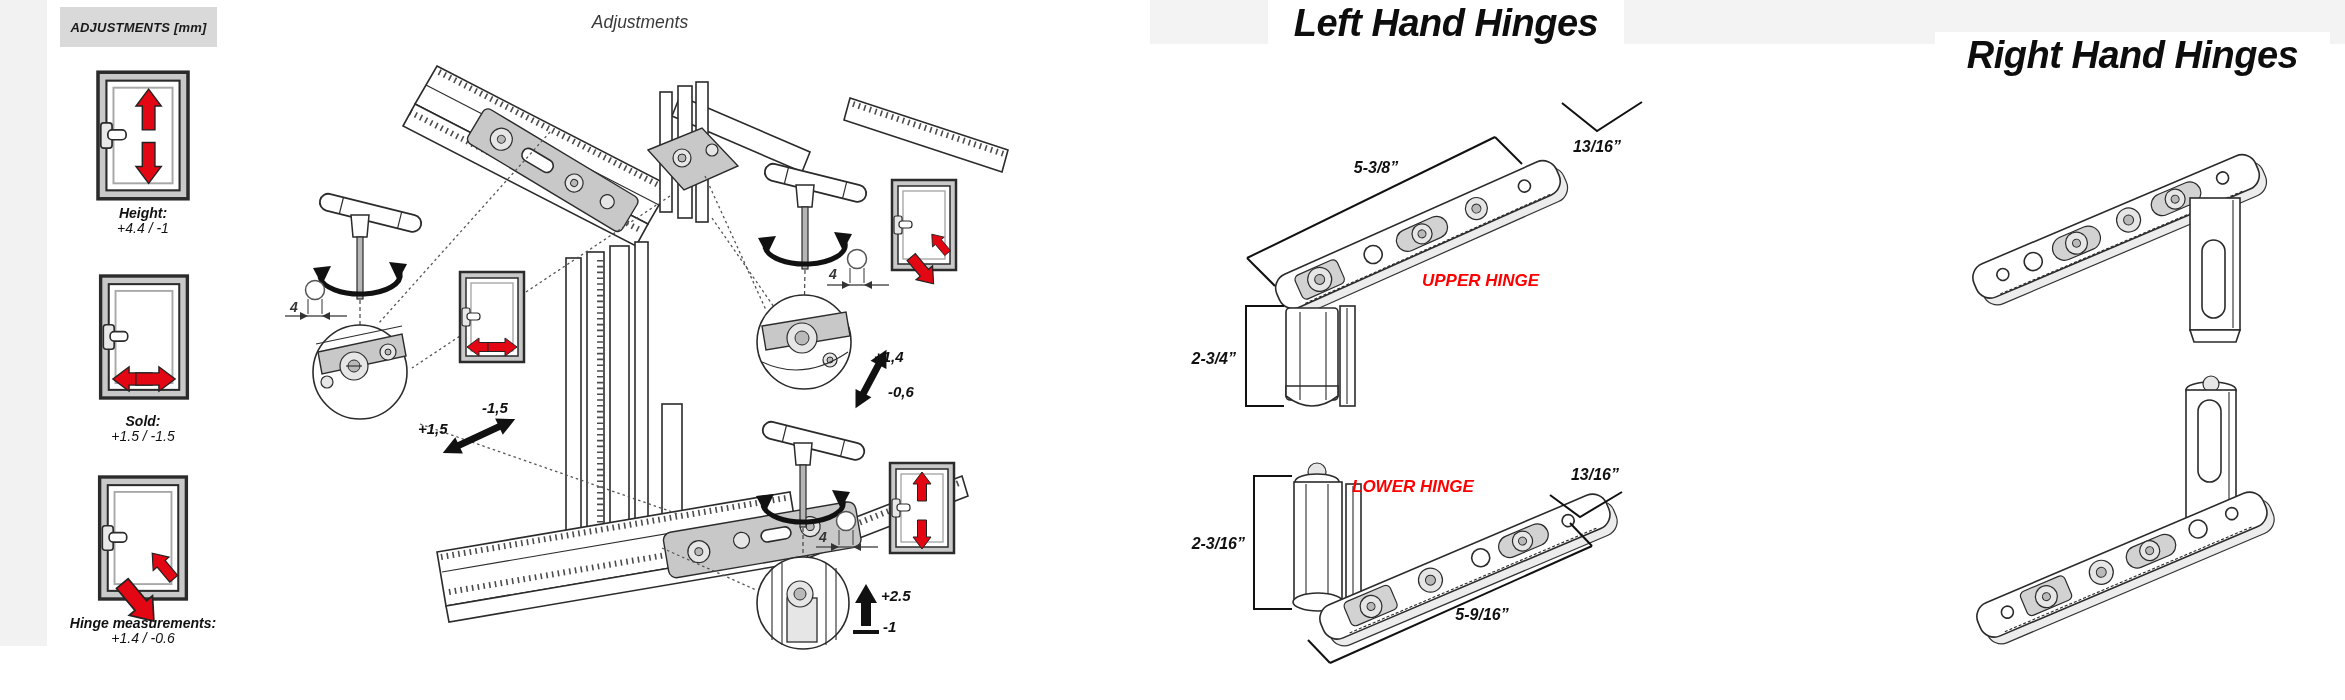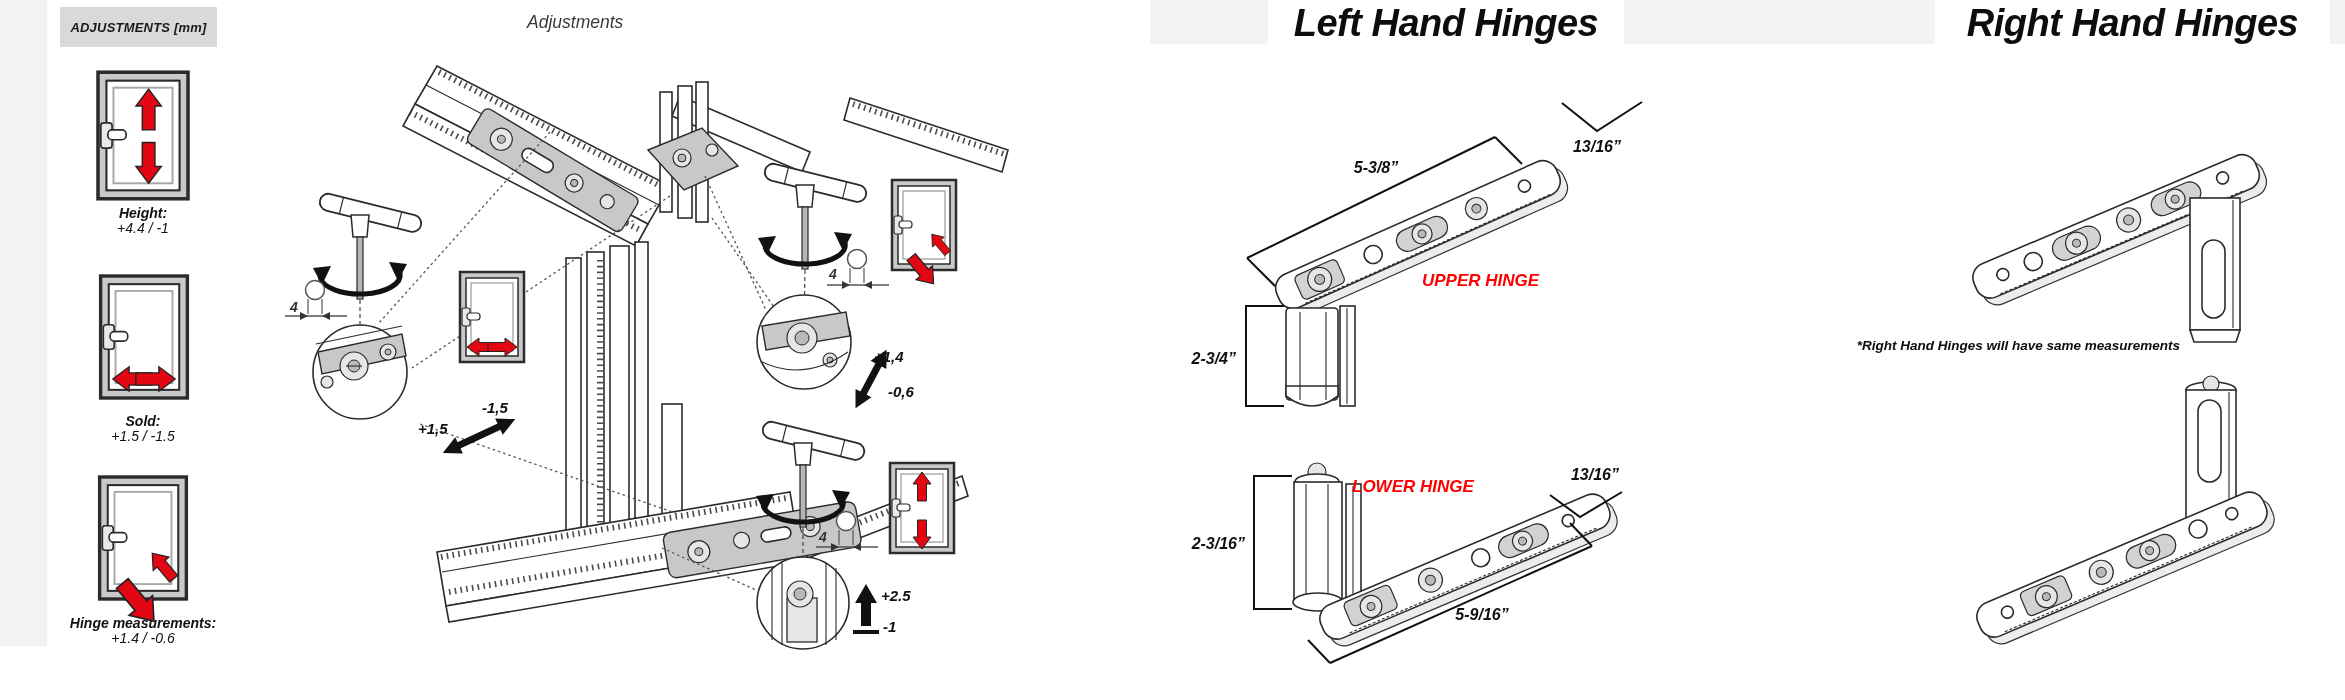--- a/index.html
+++ b/index.html
@@ -11,26 +11,26 @@
 
   
   .left-strip{left:0;top:0;width:47px;height:646px;background:#f2f2f2;}
   .top-band{left:1150px;top:0;width:1195px;height:44px;background:#f3f3f3;}
   .adjust-header{left:60px;top:7px;width:157px;height:40px;background:#d9d9d9;
      display:flex;align-items:center;justify-content:center;
      font-size:13px;font-weight:700;color:#1a1a1a;letter-spacing:.2px;}
   .cap{left:43px;width:200px;text-align:center;font-size:14px;line-height:15px;color:#111;}
   .cap b{font-weight:700;}
 
-  .mid-title{left:527px;top:12px;width:200px;text-align:left;font-size:17.5px;color:#3a3a3a;}
+  .mid-title{left:540px;top:12px;width:200px;text-align:center;font-size:17.5px;color:#3a3a3a;}
 
   .big-title{top:0;height:46px;background:#ffffff;display:flex;align-items:center;justify-content:center;
      font-size:38px;font-weight:700;color:#0d0d0d;letter-spacing:-.5px;white-space:nowrap;}
   .lh-title{left:1268px;width:356px;}
-  .rh-title{left:1935px;width:395px;}
+  .rh-title{left:1935px;width:395px;margin-top:32px;}
 
   .notes{left:1800px;top:336px;width:380px;text-align:right;
      font-size:13.5px;font-weight:700;line-height:19.5px;color:#0d0d0d;}
   .notes span{display:block;}
 
   
   .ln{stroke:#2b2b2b;stroke-width:1.6;fill:#ffffff;}
   .lnthin{stroke:#2b2b2b;stroke-width:1.1;fill:none;}
   .gray{stroke:#2b2b2b;stroke-width:1.4;fill:#c8c8c8;}
   .pad{stroke:#2b2b2b;stroke-width:1.2;fill:#d2d2d2;}
@@ -408,16 +408,15 @@
         <circle class="scr" cx="375" cy="622" r="10"></circle>
           <circle class="scr2" cx="375" cy="622" r="4"></circle>
         <circle class="ln" cx="428" cy="621" r="9"></circle>
         <circle class="ln" cx="465" cy="620" r="6"></circle>
         <line class="lnthin" x1="210" y1="640" x2="480" y2="640" stroke-dasharray="3 2"></line>
       </g>
     </g>
   </svg>
 
   <div class="abs notes">
-    <span>*Right Hand Hinges will have same measurements</span>
   </div>
 
 </div>
 
 </body></html>

